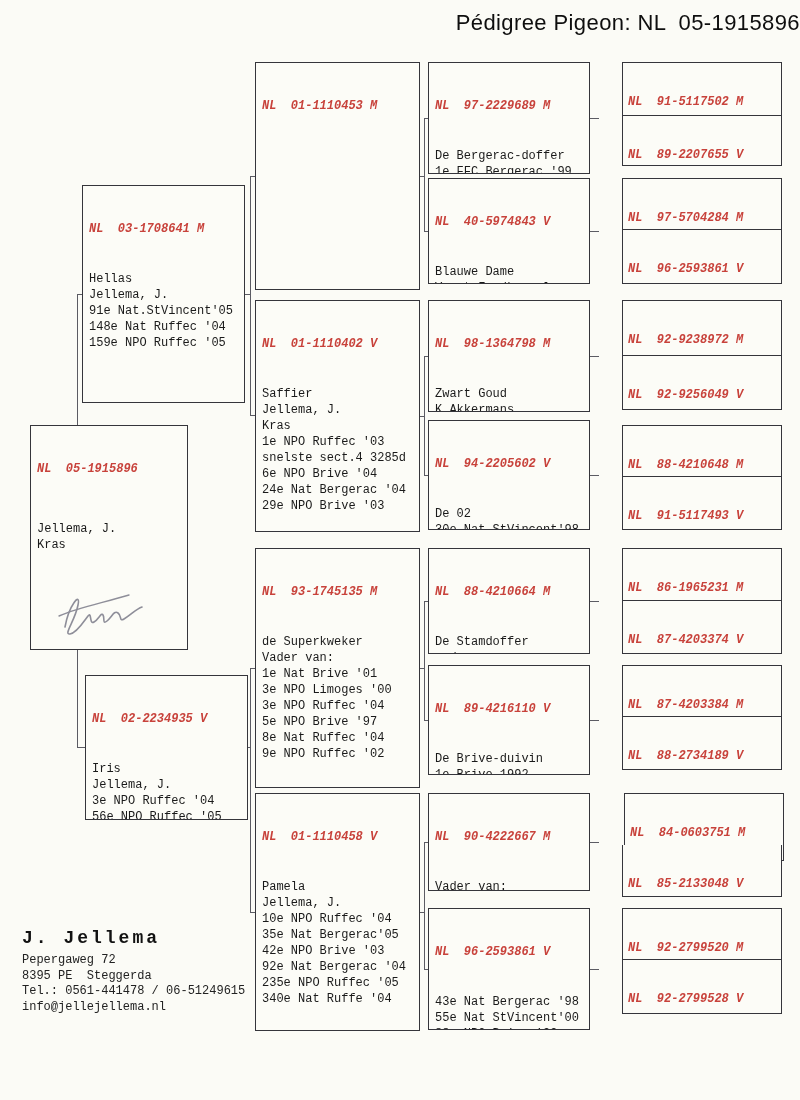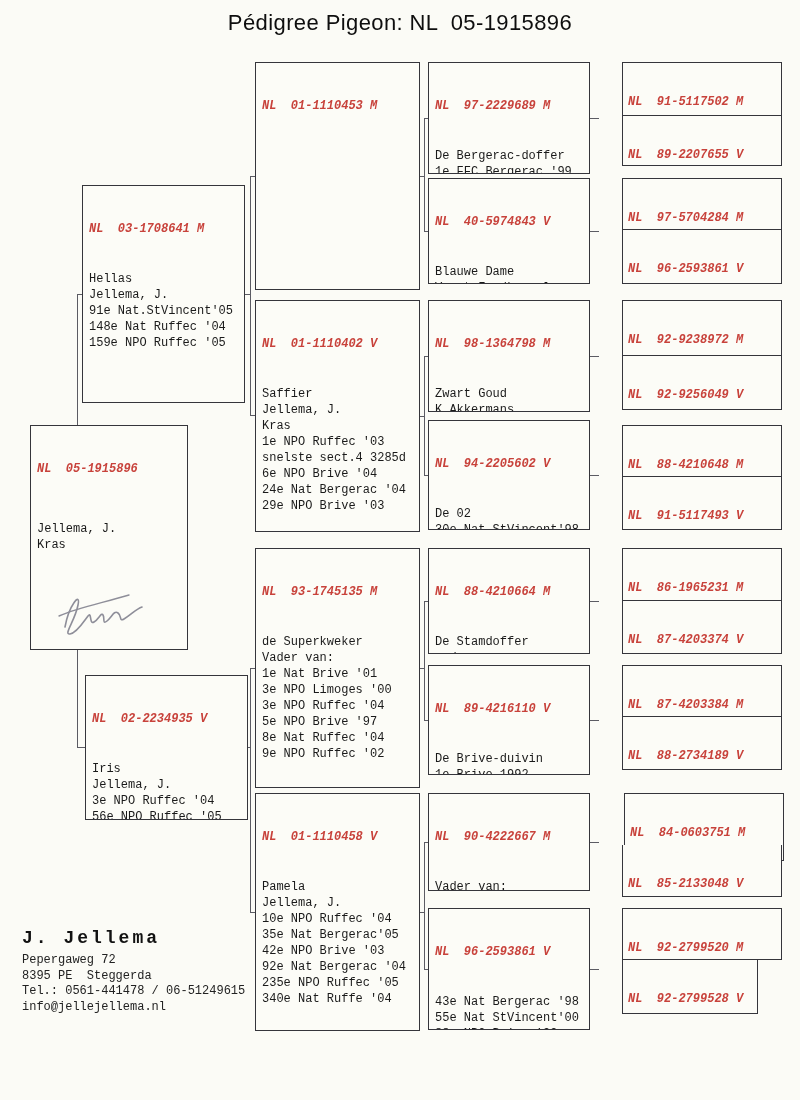--- a/index.html
+++ b/index.html
@@ -6,21 +6,21 @@
   html,body { width:800px; height:1100px; }
   body {
     position:relative;
     background:#fbfbf6;
     font-family:"Liberation Mono","DejaVu Sans Mono",monospace;
     color:#1a1a1a;
     overflow:hidden;
   }
   .title {
     position:absolute; top:10px; left:0; width:100%;
-    text-align:center;
+    text-align:right;
     font-family:"Liberation Sans","DejaVu Sans",sans-serif;
     font-size:22px; color:#0e0e0e; letter-spacing:0.4px;
     white-space:pre;
   }
   .box {
     position:absolute;
     border:1px solid #35353b;
     background:#fcfcf7;
     padding:3px 6px;
     font-size:12px; line-height:16px;
@@ -270,21 +270,21 @@
   
 </div>
 <div class="box small no-top" style="left:598px;top:845px;width:160px;height:52px">
   <div class="ring">NL  85-2133048 V</div>
   
 </div>
 <div class="box small" style="left:598px;top:908px;width:160px;height:52px">
   <div class="ring">NL  92-2799520 M</div>
   
 </div>
-<div class="box small no-top" style="left:598px;top:960px;width:136px;height:54px">
+<div class="box small no-top" style="left:598px;top:960px;width:160px;height:54px">
   <div class="ring">NL  92-2799528 V</div>
   
 </div>
 
 <div class="footer-name">J. Jellema</div>
 <div class="footer-lines">Pepergaweg 72
 8395 PE  Steggerda
 Tel.: 0561-441478 / 06-51249615
 info@jellejellema.nl</div>
 

